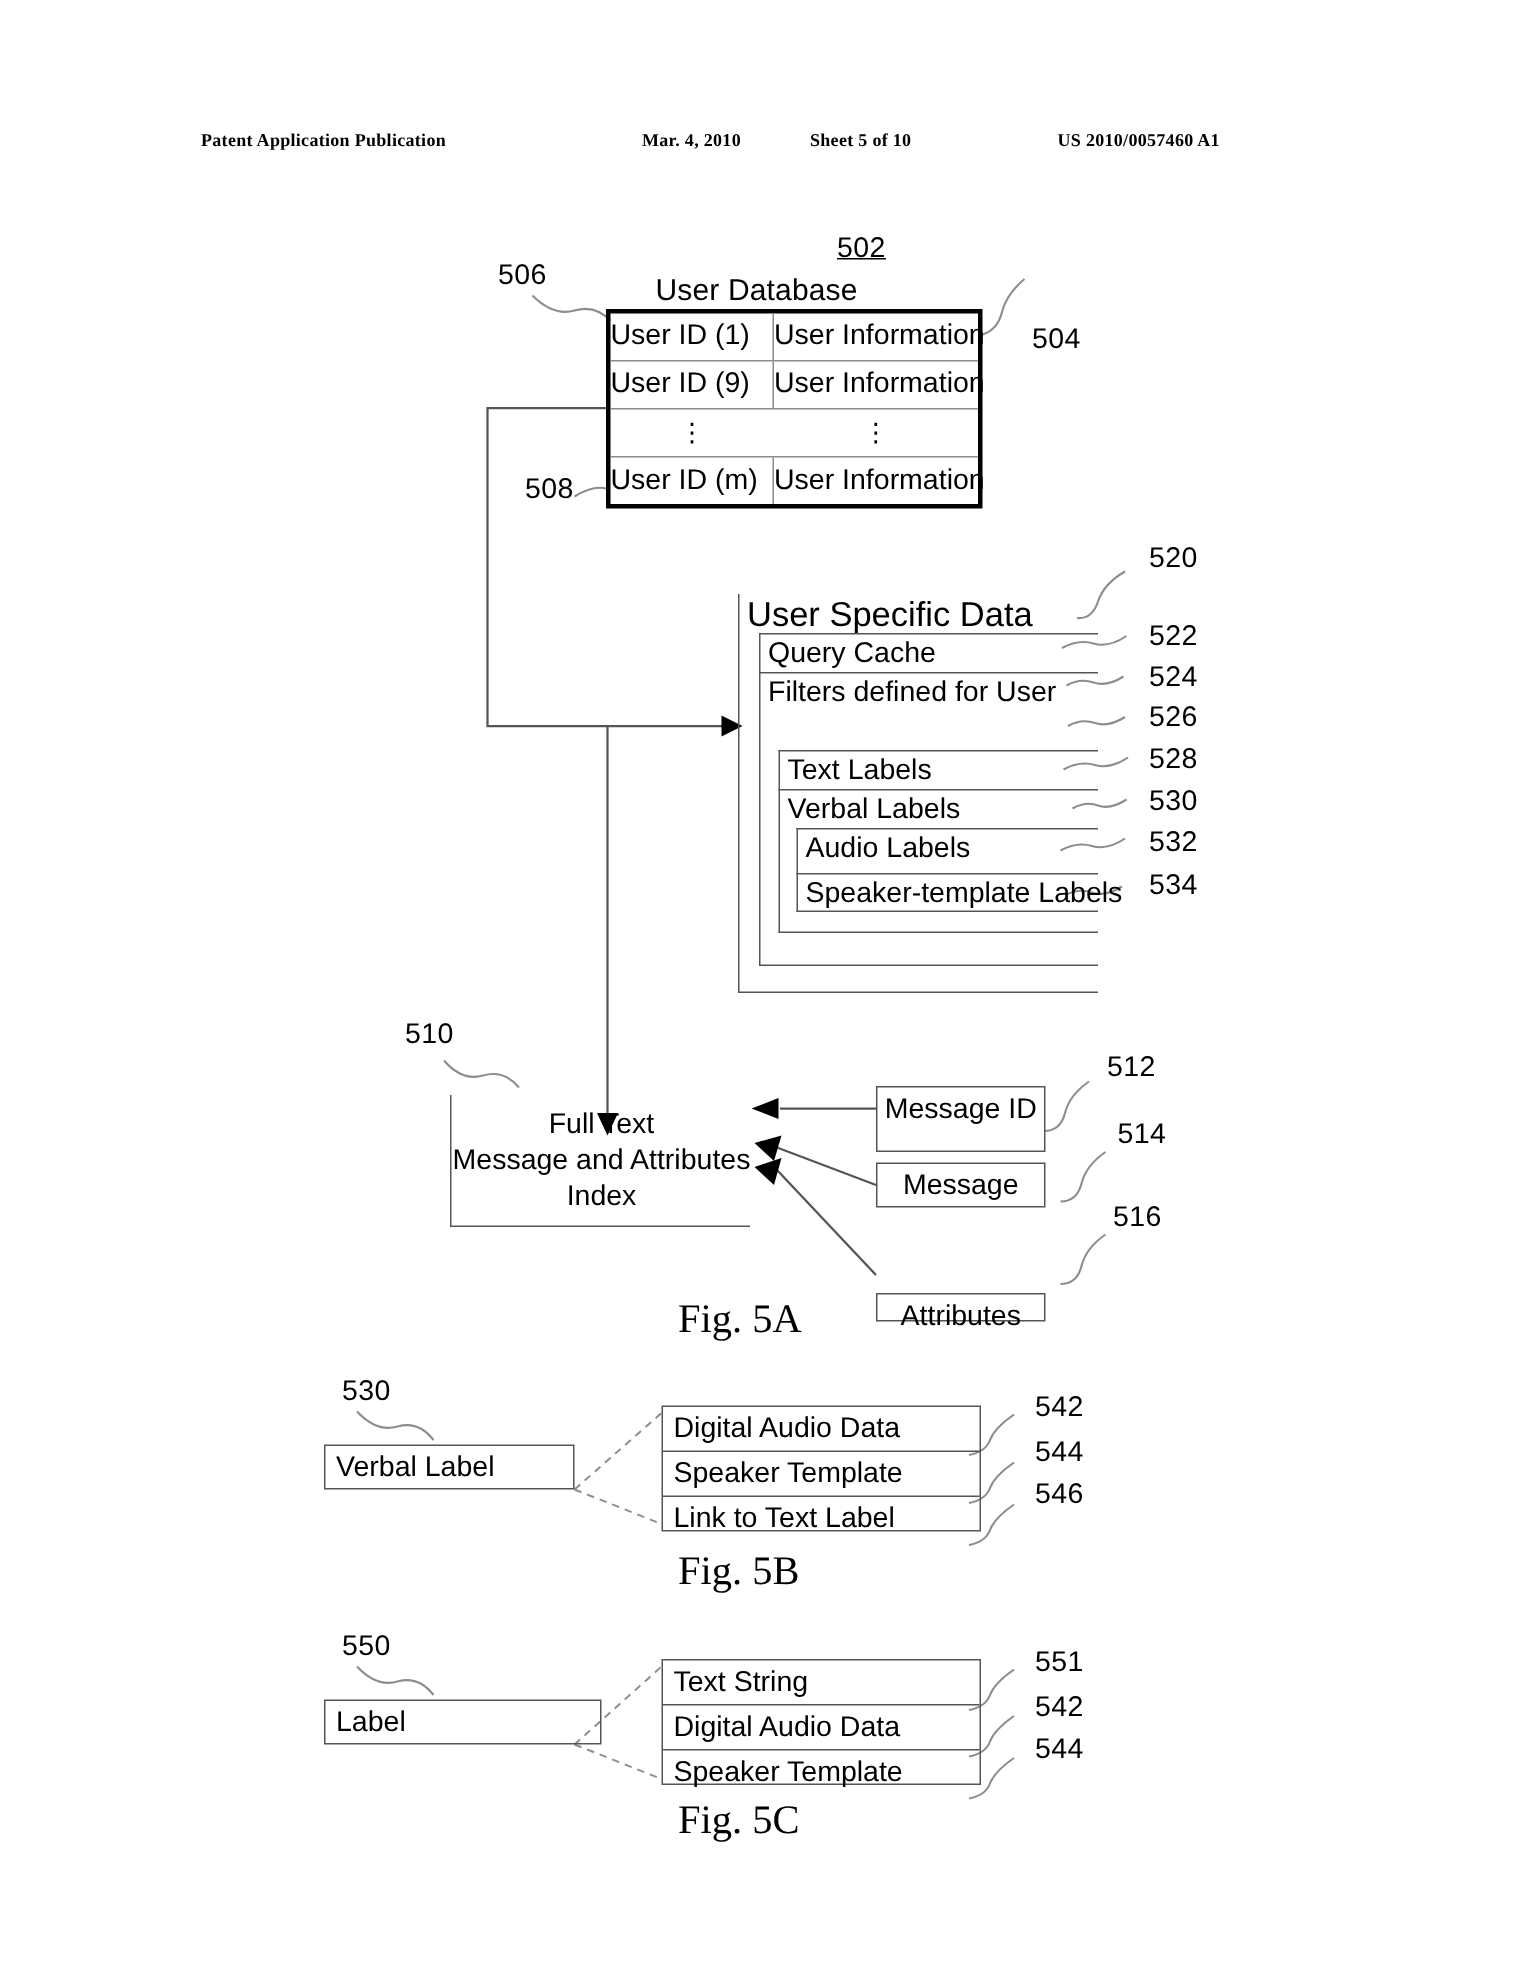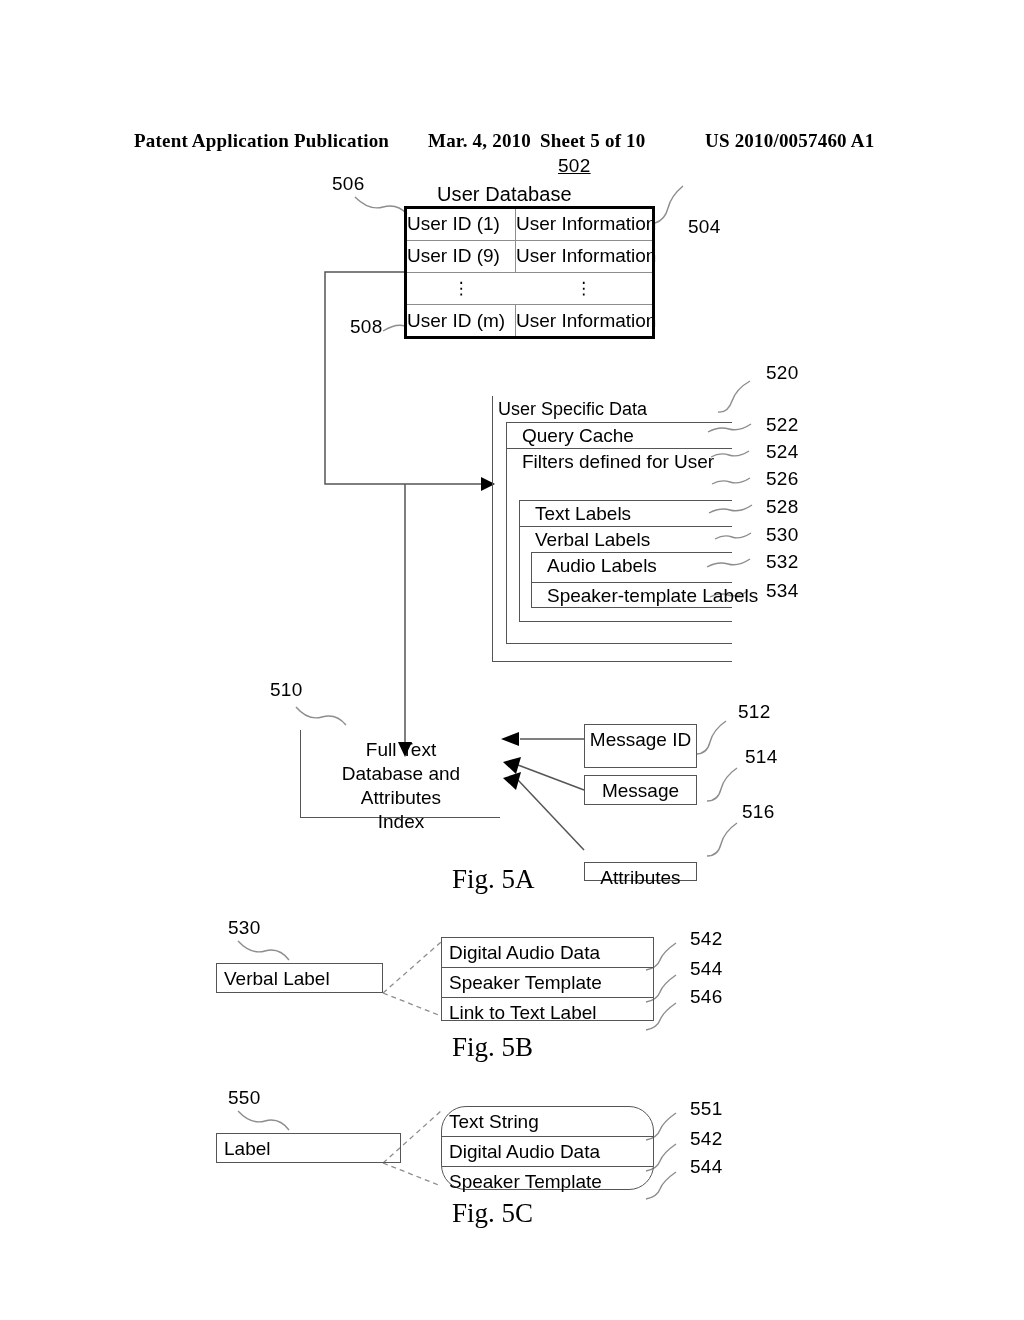--- a/index.html
+++ b/index.html
@@ -18,23 +18,22 @@
 
   
   #header {
     position: absolute;
     left: 0;
     top: 86px;
     width: 1024px;
     height: 26px;
     font-family: "Liberation Serif", serif;
     font-weight: bold;
-    font-size: 19px;
+    font-size: 12px;
     letter-spacing: 0.2px;
-    margin-top: 44px;
   }
   #header span { position: absolute; white-space: nowrap; top: 0; }
   #hdr-pub   { left: 134px; }
   #hdr-date  { left: 428px; }
   #hdr-sheet { left: 540px; }
   #hdr-num   { left: 705px; }
   .ref {
     position: absolute;
     font-family: "Liberation Sans", sans-serif;
     font-size: 19px;
@@ -119,27 +118,27 @@
     box-sizing: border-box;
   }
   .nestrow {
     position: absolute;
     border-top: 1.5px solid #555;
     box-sizing: border-box;
     font-family: "Liberation Sans", sans-serif;
     font-size: 19px;
     line-height: 26px;
     white-space: nowrap;
-    padding-left: 16px;
+    padding-left: 6px;
   }
   #usd-title {
     position: absolute;
     left: 6px;
     top: 0px;
-    font-size: 18px;
+    font-size: 23px;
     line-height: 26px;
     white-space: nowrap;
   }
 
   
   #fulltext {
     position: absolute;
     left: 300px;
     top: 730px;
     width: 200px;
@@ -334,21 +333,21 @@
 <div class="ref" style="left:766px; top:496px;">528</div>
 <div class="ref" style="left:766px; top:524px;">530</div>
 <div class="ref" style="left:766px; top:551px;">532</div>
 <div class="ref" style="left:766px; top:580px;">534</div>
 
 <div class="ref" style="left:270px; top:679px;">510</div>
 
 <div id="fulltext">
   <div class="ft-text">
     <div>Full Text</div>
-    <div>Database and Attributes</div>
+    <div>Message and Attributes</div>
     <div>Index</div>
   </div>
 </div>
 
 <div class="pbox" style="left:584px; top:724px; width:113px; height:44px;">Message ID</div>
 <div class="ref" style="left:738px; top:701px;">512</div>
 
 <div class="pbox" style="left:584px; top:775px; width:113px; height:30px;">Message</div>
 <div class="ref" style="left:745px; top:746px;">514</div>
 
@@ -367,21 +366,21 @@
 </div>
 <div class="ref" style="left:690px; top:928px;">542</div>
 <div class="ref" style="left:690px; top:958px;">544</div>
 <div class="ref" style="left:690px; top:986px;">546</div>
 
 <div class="cap" style="left:452px; top:1032px;">Fig. 5B</div>
 
 <div class="ref" style="left:228px; top:1087px;">550</div>
 <div class="lbox" style="left:216px; top:1133px; width:185px; height:30px;">Label</div>
 
-<div class="dbox" style="left:441px; top:1106px; width:213px; height:84px;border-radius:25px;">
+<div class="dbox" style="left:441px; top:1106px; width:213px; height:84px;">
   <div class="drow">Text String</div>
   <div class="drow">Digital Audio Data</div>
   <div class="drow">Speaker Template</div>
 </div>
 <div class="ref" style="left:690px; top:1098px;">551</div>
 <div class="ref" style="left:690px; top:1128px;">542</div>
 <div class="ref" style="left:690px; top:1156px;">544</div>
 
 <div class="cap" style="left:452px; top:1198px;">Fig. 5C</div>
 

